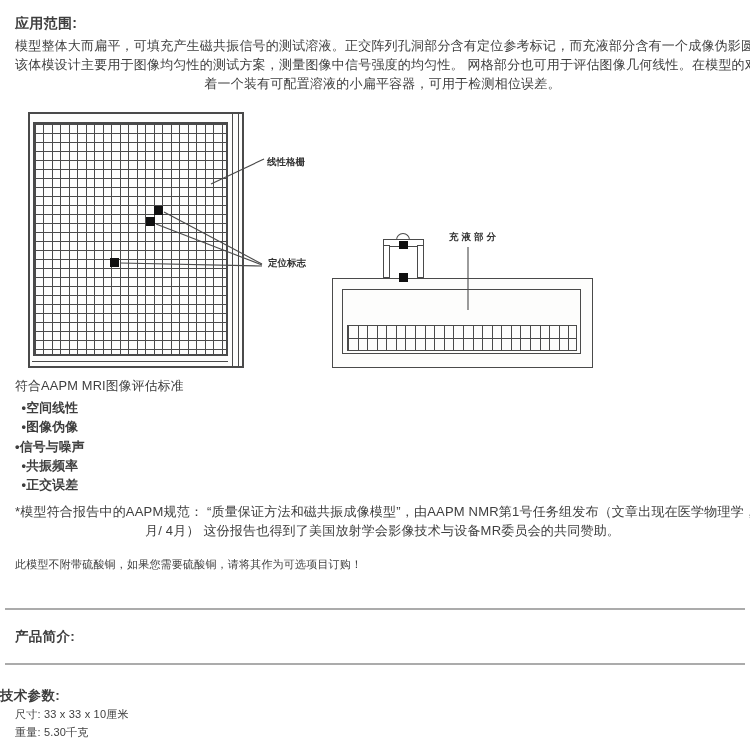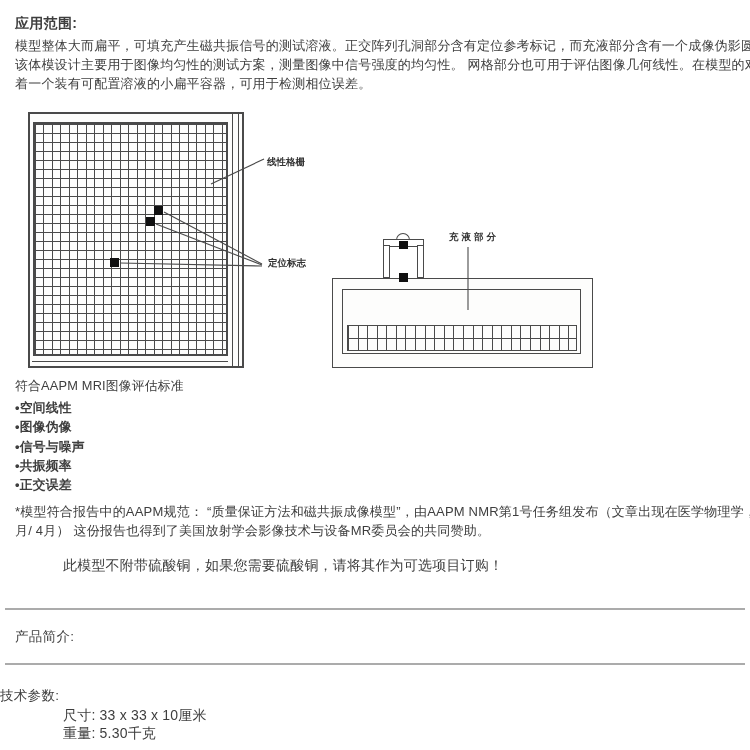--- a/index.html
+++ b/index.html
@@ -3,30 +3,30 @@
 <meta charset="utf-8">
 <style>
   :root{
     --text:#3e3e3e;
     --diagram-line:#4a4a4a;
     --divider:#ababab;
   }
   *{box-sizing:border-box;margin:0;padding:0;}
   html,body{background:#fff;}
   body{font-family:"Liberation Sans","DejaVu Sans",sans-serif;color:var(--text);}
-  .page{position:relative;width:750px;height:750px;background:#fff;overflow:hidden;}
+  .page{position:relative;width:750px;height:750px;background:#fff;overflow:hidden;text-align:center;}
 
   
   .abs{position:absolute;}
   .h1{font-size:14px;font-weight:bold;letter-spacing:.3px;}
-  .h2{font-size:13.5px;font-weight:normal;letter-spacing:.3px;}
+  .h2{font-size:13.5px;font-weight:bold;letter-spacing:.3px;}
   .body-text{font-size:13px;line-height:19.2px;white-space:pre;letter-spacing:.2px;}
   .std-head{font-size:12.8px;letter-spacing:.2px;}
   .bullet-item{font-size:12.8px;line-height:19.3px;white-space:nowrap;letter-spacing:.2px;}
-  .small-text{font-size:14px;letter-spacing:.2px;margin-left:48px;}
+  .small-text{font-size:11px;letter-spacing:.2px;}
   .divider{position:absolute;left:5px;width:740px;height:2px;background:var(--divider);}
 
   
   .fig-label{position:absolute;font-size:9.5px;font-weight:600;color:#333;white-space:nowrap;}
   svg.leaders{position:absolute;left:0;top:0;pointer-events:none;}
   svg.leaders line{stroke:var(--diagram-line);stroke-width:1.1;}
 
   
   .front-view{position:absolute;left:28px;top:112px;width:216px;height:256px;
       border:2px solid var(--diagram-line);background:#fdfdfc;}

